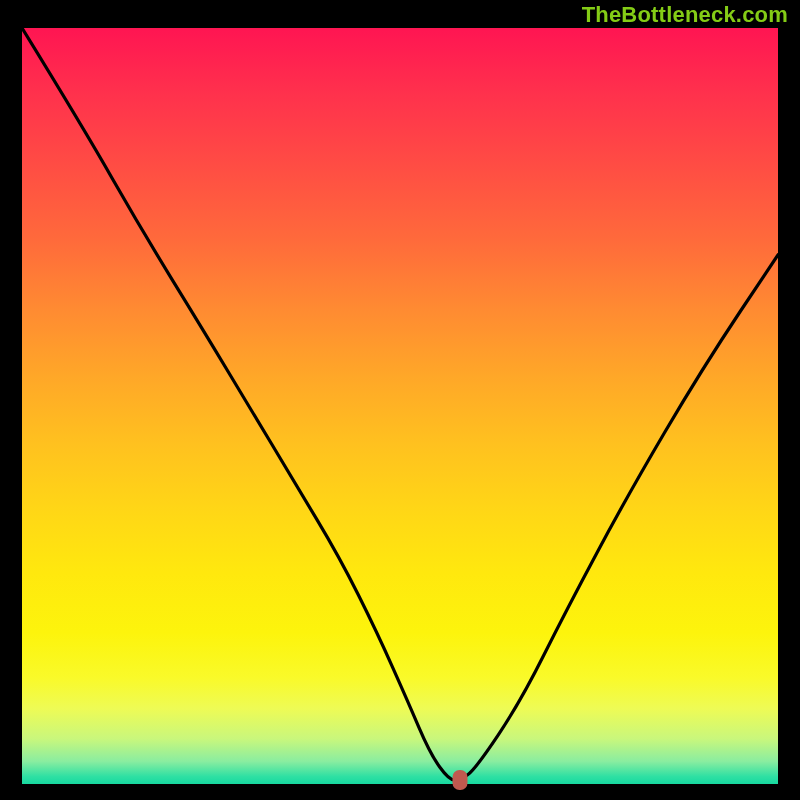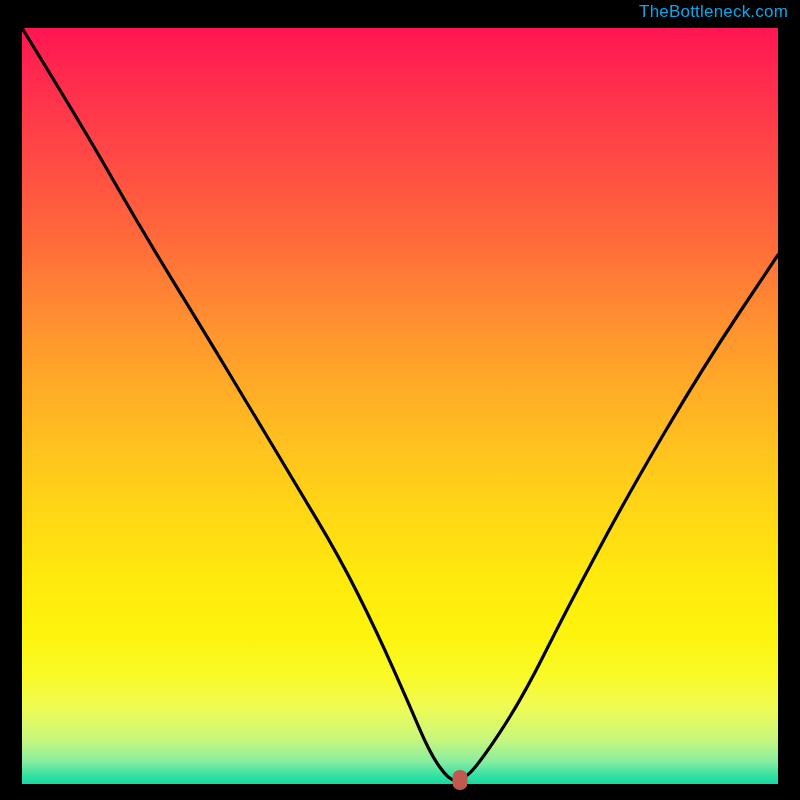--- a/index.html
+++ b/index.html
@@ -14,24 +14,24 @@
   .frame {
     position: relative;
     width: 800px;
     height: 800px;
     background: #000;
   }
   .attribution {
     position: absolute;
     top: 2px;
     right: 12px;
-    color: #0ea5e9;
-    font-size: 17px;
+    color: #84cc16;
+    font-size: 22px;
     letter-spacing: 0.2px;
-    font-weight: 400;
+    font-weight: 700;
   }
   .plot {
     position: absolute;
     left: 22px;
     top: 28px;
     width: 756px;
     height: 756px;
     
     background: linear-gradient(
       to bottom,

